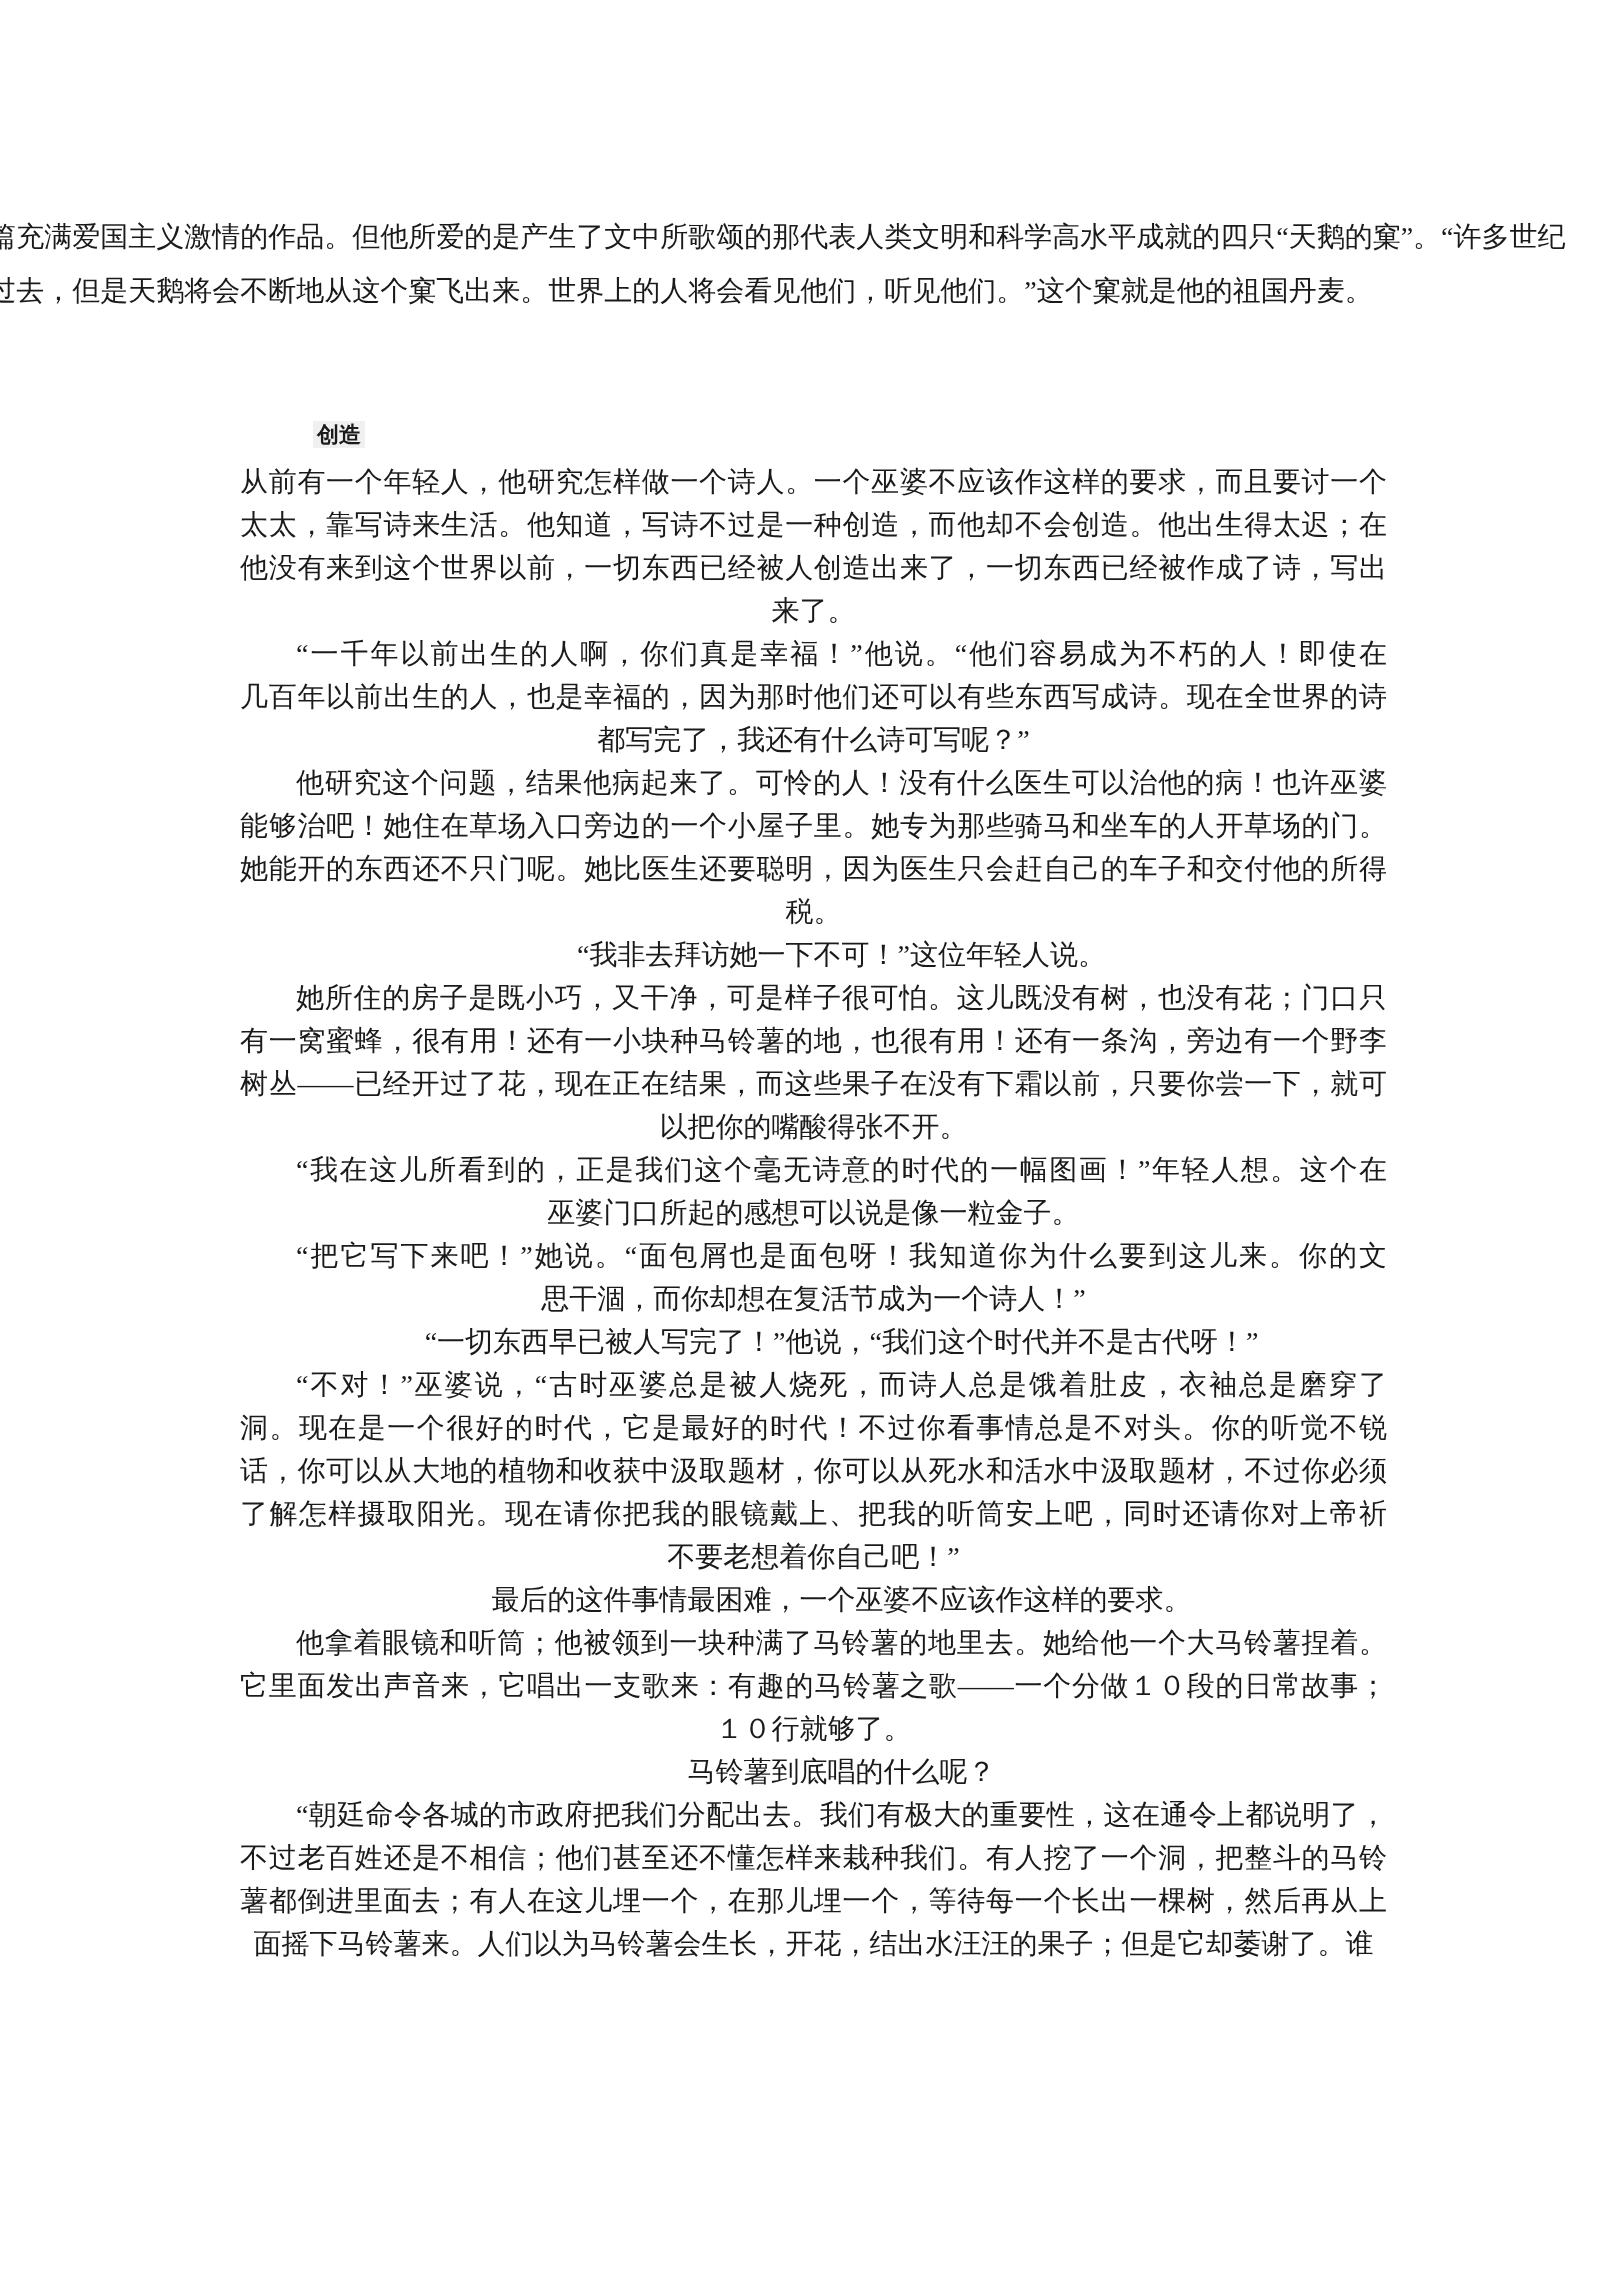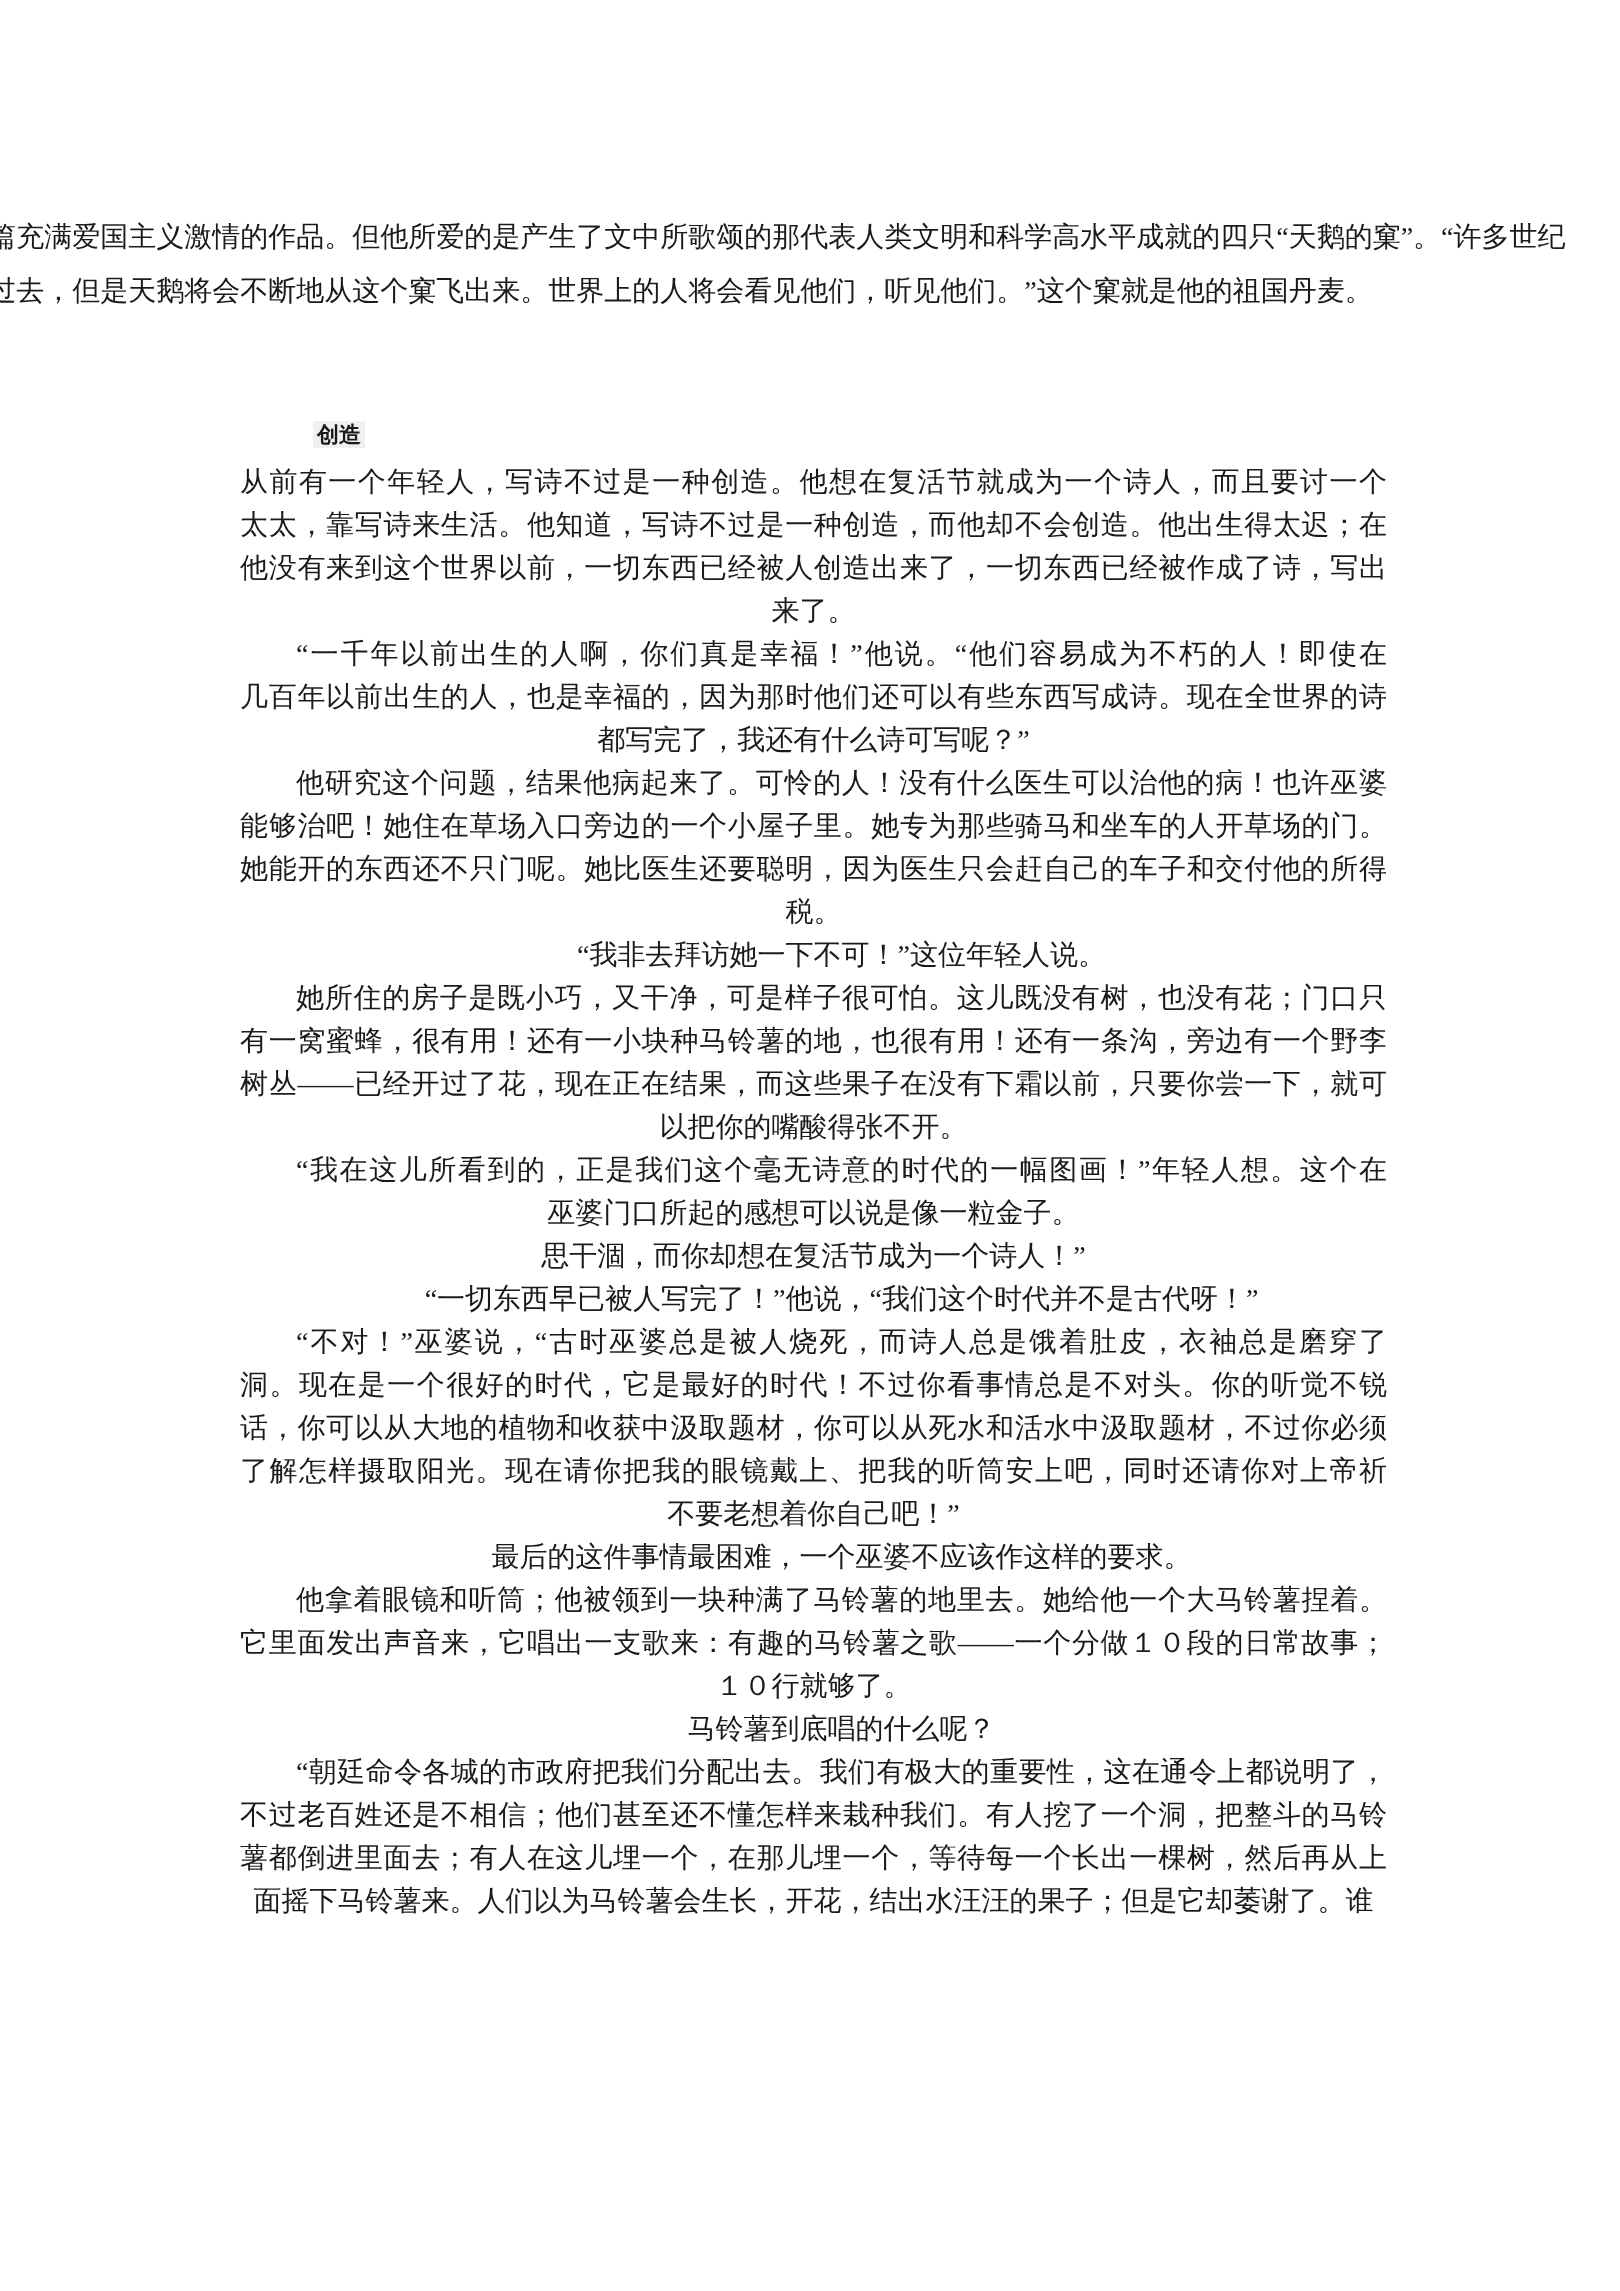--- a/index.html
+++ b/index.html
@@ -66,21 +66,21 @@
 <div class="clip-line clip-line-1">篇充满爱国主义激情的作品。但他所爱的是产生了文中所歌颂的那代表人类文明和科学高水平成就的四只“天鹅的窠”。“许多世纪</div>
 
 <div class="clip-line clip-line-2">过去，但是天鹅将会不断地从这个窠飞出来。世界上的人将会看见他们，听见他们。”这个窠就是他的祖国丹麦。</div>
 
 <div class="story-title-row">
   <span class="hl">创造</span>
 </div>
 
 <div class="story-body">
     <div class="paragraph">
-      <div class="bline">从前有一个年轻人，写诗不过是一种创造。他想在复活节就成为一个诗人，而且要讨一个</div>
+      <div class="bline">从前有一个年轻人，他研究怎样做一个诗人。一个巫婆不应该作这样的要求，而且要讨一个</div>
       <div class="bline">太太，靠写诗来生活。他知道，写诗不过是一种创造，而他却不会创造。他出生得太迟；在</div>
       <div class="bline">他没有来到这个世界以前，一切东西已经被人创造出来了，一切东西已经被作成了诗，写出</div>
       <div class="bline end">来了。</div>
     </div>
     <div class="paragraph">
       <div class="bline ind">“一千年以前出生的人啊，你们真是幸福！”他说。“他们容易成为不朽的人！即使在</div>
       <div class="bline">几百年以前出生的人，也是幸福的，因为那时他们还可以有些东西写成诗。现在全世界的诗</div>
       <div class="bline end">都写完了，我还有什么诗可写呢？”</div>
     </div>
     <div class="paragraph">
@@ -96,20 +96,21 @@
       <div class="bline ind">她所住的房子是既小巧，又干净，可是样子很可怕。这儿既没有树，也没有花；门口只</div>
       <div class="bline">有一窝蜜蜂，很有用！还有一小块种马铃薯的地，也很有用！还有一条沟，旁边有一个野李</div>
       <div class="bline">树丛——已经开过了花，现在正在结果，而这些果子在没有下霜以前，只要你尝一下，就可</div>
       <div class="bline end">以把你的嘴酸得张不开。</div>
     </div>
     <div class="paragraph">
       <div class="bline ind">“我在这儿所看到的，正是我们这个毫无诗意的时代的一幅图画！”年轻人想。这个在</div>
       <div class="bline end">巫婆门口所起的感想可以说是像一粒金子。</div>
     </div>
     <div class="paragraph">
+      <div class="bline ind">“把它写下来吧！”她说。“面包屑也是面包呀！我知道你为什么要到这儿来。你的文</div>
       <div class="bline end">思干涸，而你却想在复活节成为一个诗人！”</div>
     </div>
     <div class="paragraph">
       <div class="bline ind end">“一切东西早已被人写完了！”他说，“我们这个时代并不是古代呀！”</div>
     </div>
     <div class="paragraph">
       <div class="bline ind">“不对！”巫婆说，“古时巫婆总是被人烧死，而诗人总是饿着肚皮，衣袖总是磨穿了</div>
       <div class="bline">洞。现在是一个很好的时代，它是最好的时代！不过你看事情总是不对头。你的听觉不锐敏，</div>
       <div class="bline">话，你可以从大地的植物和收获中汲取题材，你可以从死水和活水中汲取题材，不过你必须</div>
       <div class="bline">了解怎样摄取阳光。现在请你把我的眼镜戴上、把我的听筒安上吧，同时还请你对上帝祈祷，</div>

